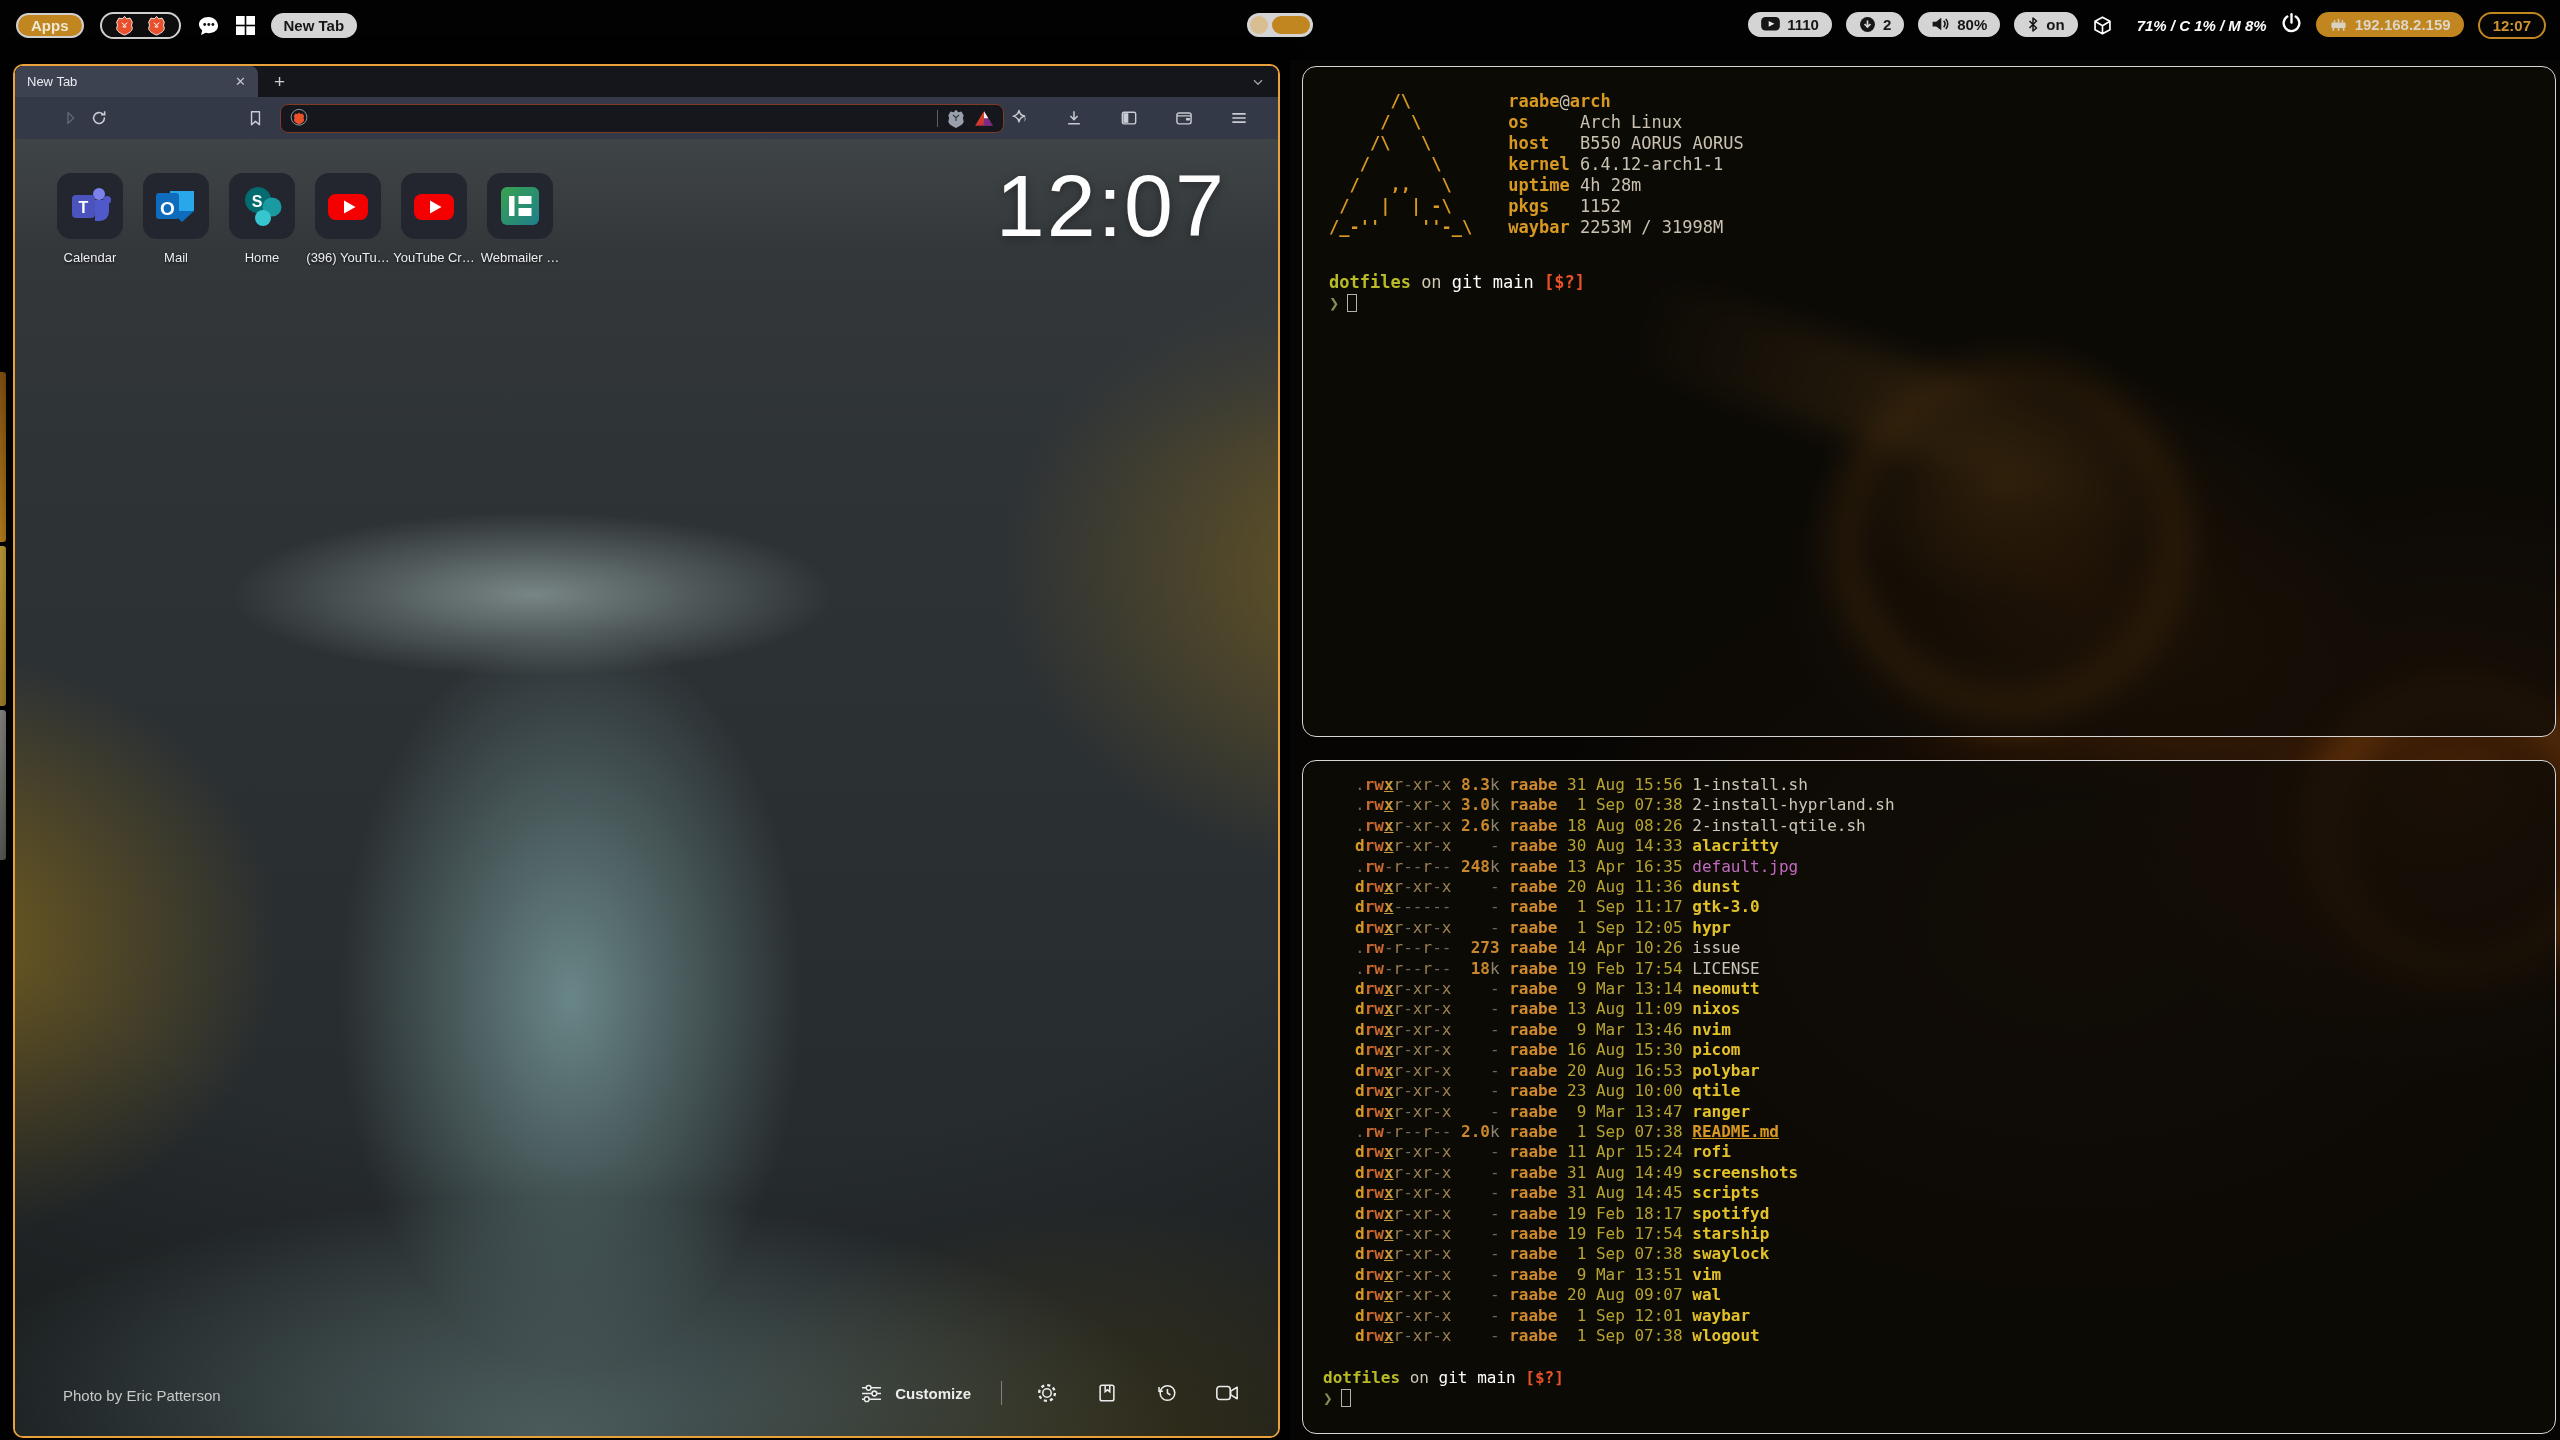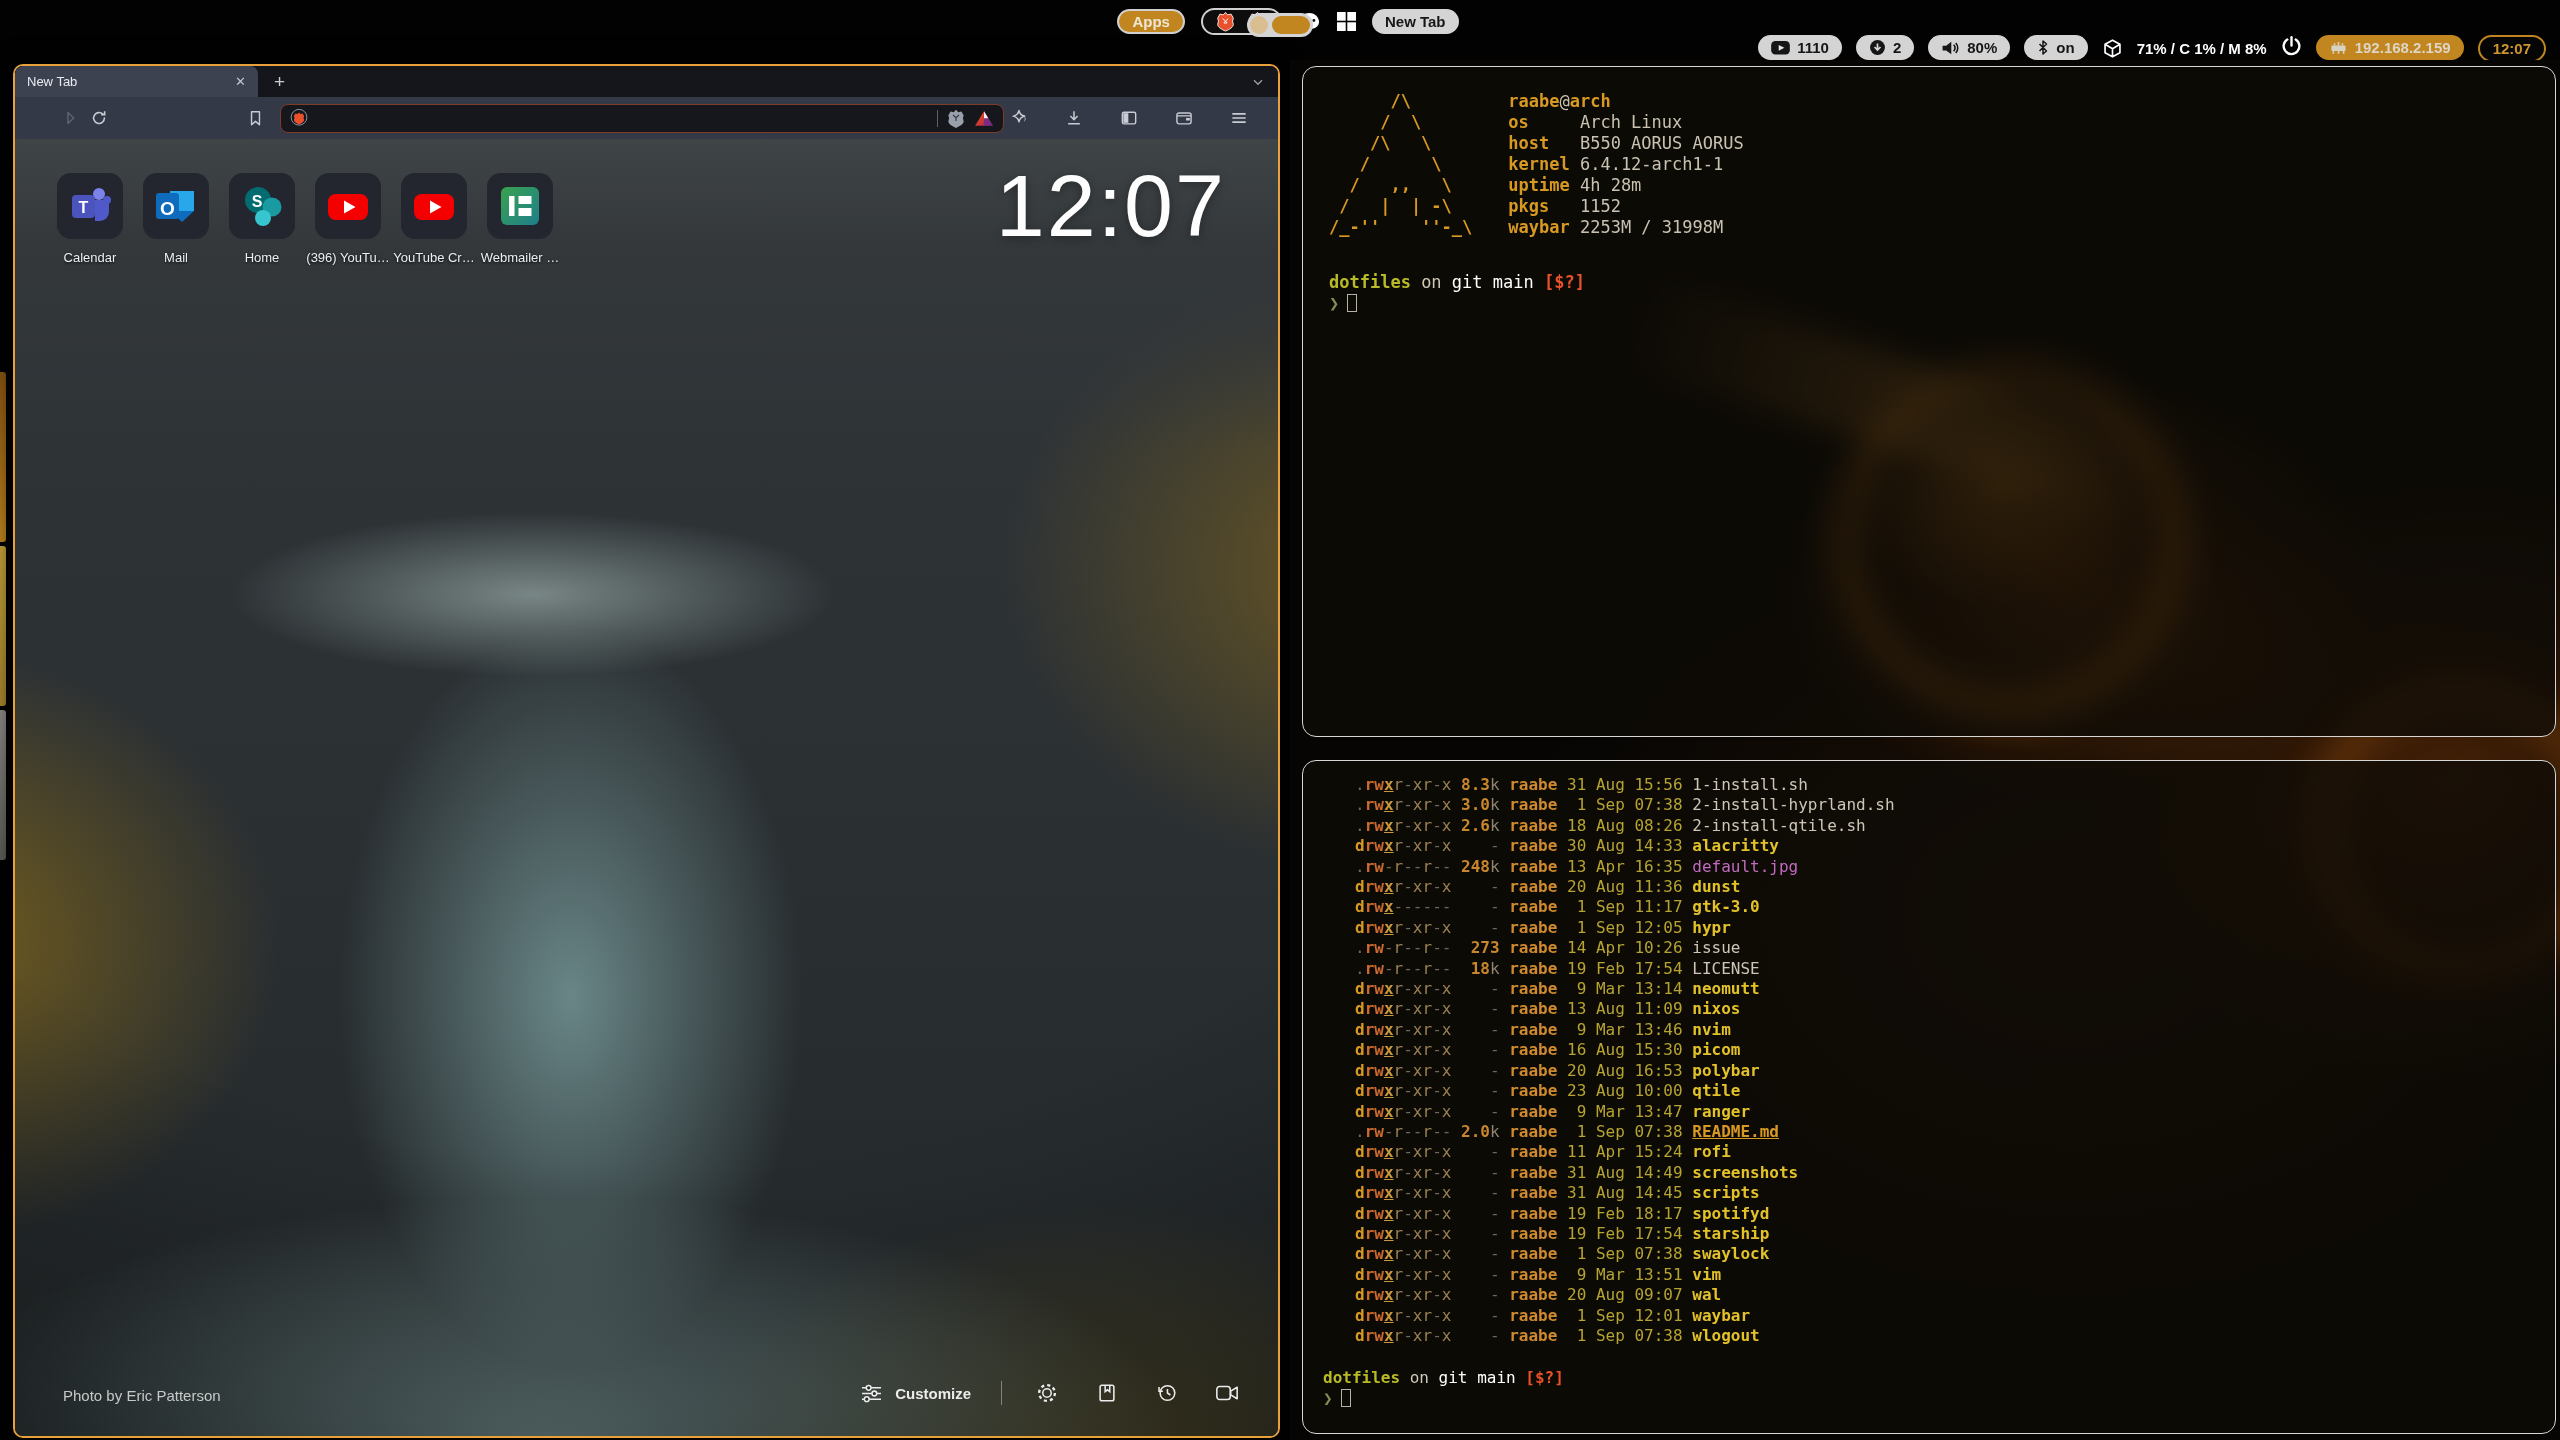--- a/index.html
+++ b/index.html
@@ -1,30 +1,30 @@
 <!DOCTYPE html>
 <html><head>
 <meta charset="utf-8">
 <style>
   * { box-sizing: border-box; margin: 0; padding: 0; }
   html,body { width:2560px; height:1440px; background:#020202; overflow:hidden;
               font-family:"Liberation Sans", sans-serif; }
 
   
   .topbar { position:absolute; left:0; top:8px; width:2560px; height:34px;
-            display:flex; align-items:center;flex-direction:column; }
+            display:flex; align-items:center; }
   .tb-left { display:flex; align-items:center; gap:16px; margin-left:16px; }
   .tb-right { display:flex; gap:14px; margin-left:auto; margin-right:14px; }
   .pill { display:flex; align-items:center; gap:7px; background:#d4d4d4; color:#161616;
           font-weight:700; font-size:15px; height:25px; padding:0 13px; border-radius:999px; }
   .pill.gold { background:#c1861f; color:#efe7d5; border:2px solid #d0d0d0; }
   .pill.ip { background:#c1861f; color:#ddd6c6; border:none; }
   .pill.dark { background:#0d0d0d; border:2px solid #d0d0d0; padding:0 10px; height:27px; }
   .pill.clock { background:rgba(10,10,10,.4); border:2px solid #c1861f; color:#cd9430; height:27px; }
-  .tb-stats { color:#fff; font-weight:700; font-size:15px; display:flex; align-items:center; gap:14px; }
+  .tb-stats { color:#fff; font-weight:700; font-size:15px; display:flex; align-items:center; gap:24px;font-style:italic; }
   .toggle { position:absolute; left:1247px; top:5px; width:66px; height:24px; background:#d4d4d4;
             border-radius:12px; display:flex; align-items:center; padding:0 3px; gap:4px; }
   .toggle .knob { width:18px; height:18px; border-radius:50%; background:#d9be92; }
   .toggle .bar  { flex:1; height:18px; border-radius:9px; background:#c1861f; }
 
   
   .sliver { position:absolute; left:0; width:6px; border-radius:0 3px 3px 0; }
   .sl1 { top:372px; height:170px; background:linear-gradient(#8a5512,#c1861f); }
   .sl2 { top:546px; height:160px; background:linear-gradient(#c9a43c,#a8862e); }
   .sl3 { top:710px; height:150px; background:linear-gradient(#8d8d88,#5d5d59); }

